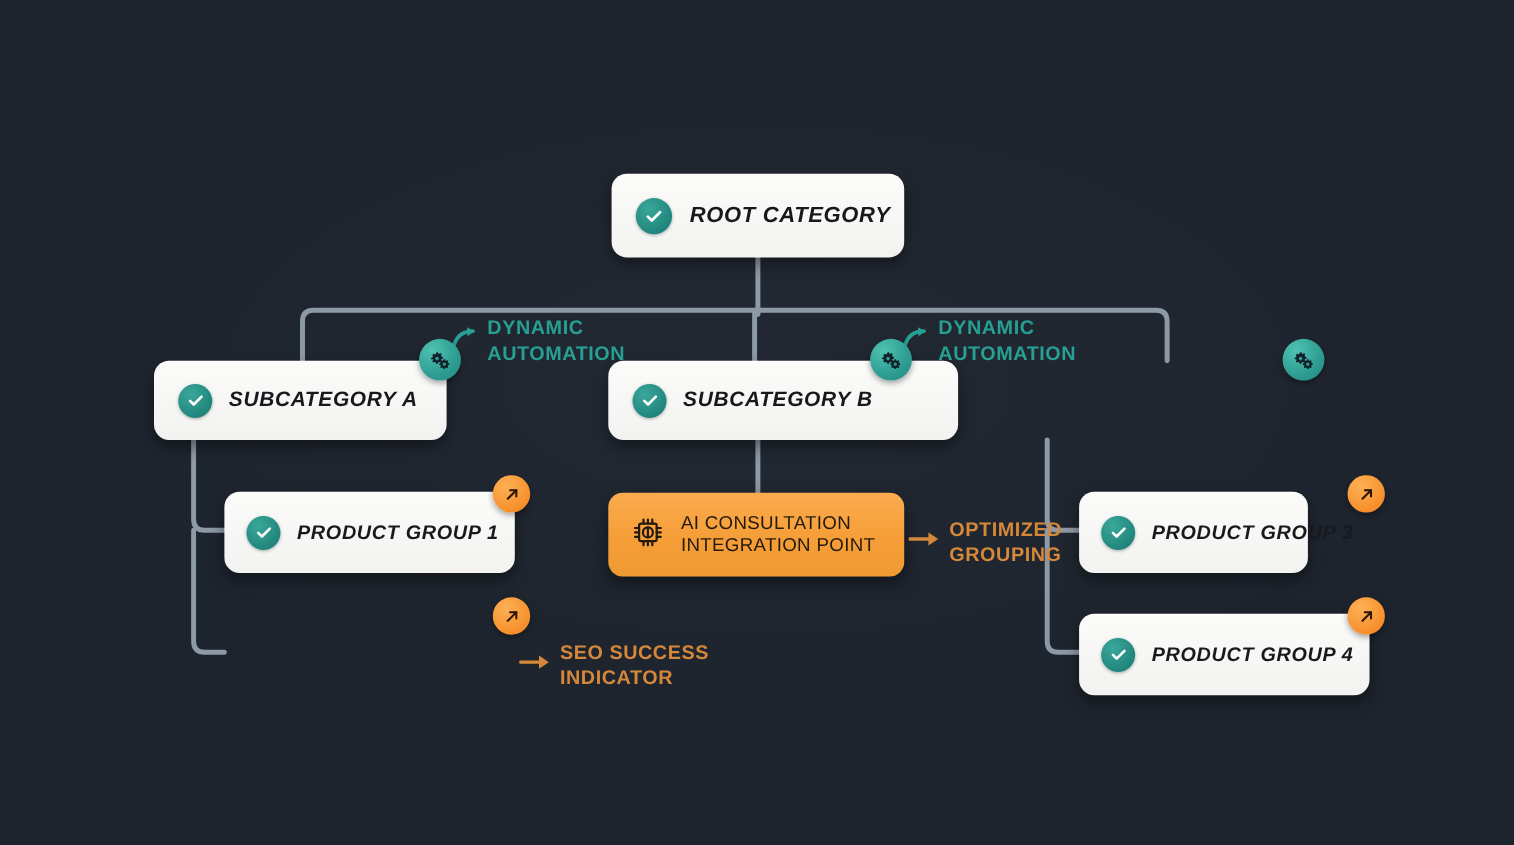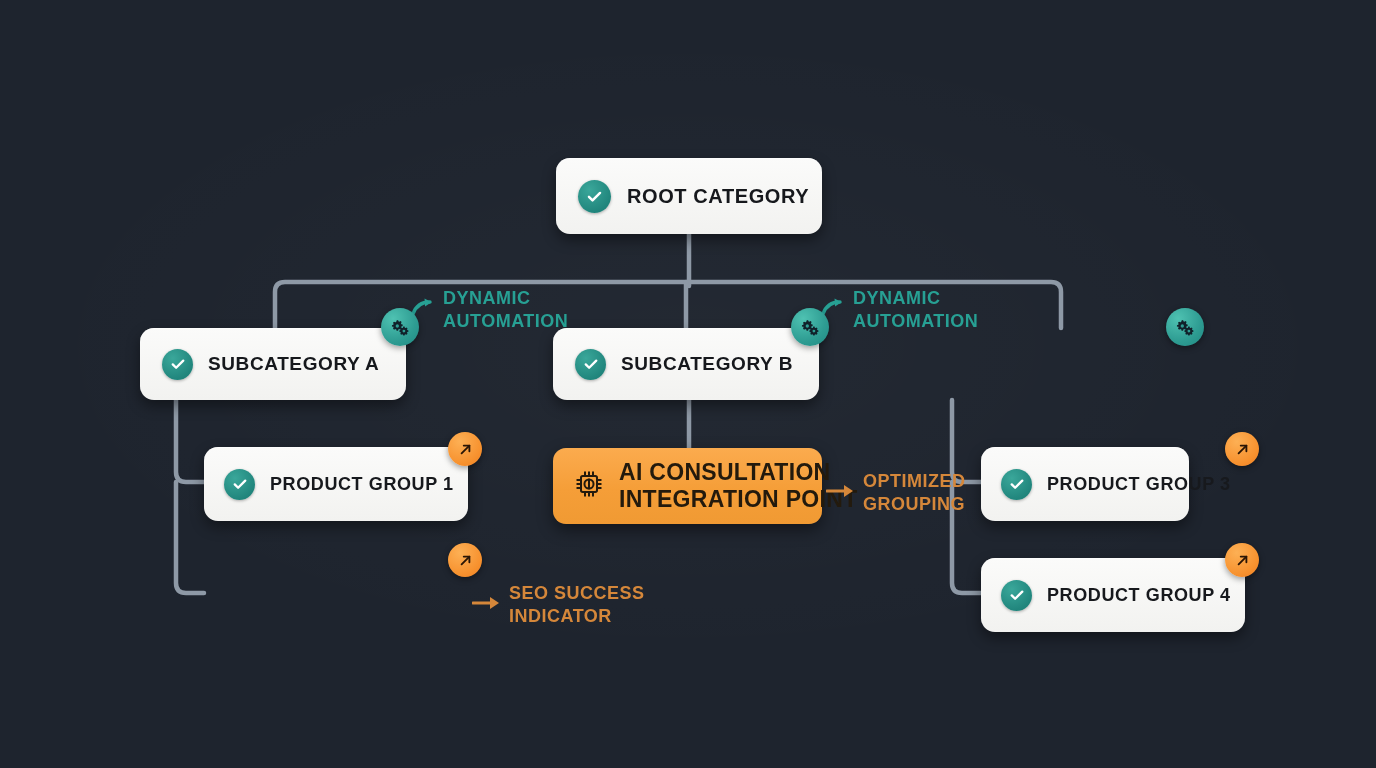--- a/index.html
+++ b/index.html
@@ -23,20 +23,21 @@
   
   .node{
     position:absolute;
     display:flex;align-items:center;
     box-sizing:border-box;
     border-radius:14px;
   }
   .card{
     background:linear-gradient(180deg,#fbfbfa 0%,#f2f2f0 100%);
     box-shadow:0 6px 14px rgba(0,0,0,.42), 0 1px 0 rgba(255,255,255,.55) inset;
+    font-style:italic;
   }
   .card .label{
     color:#16181c;
     font-weight:700;
     letter-spacing:.6px;
     white-space:nowrap;
   }
 
   
   .check{
@@ -51,21 +52,21 @@
   
   #root-category{left:556px;top:158px;width:266px;height:76px;padding-left:22px;gap:16px;}
   #root-category .check{width:33px;height:33px;}
   #root-category .label{font-size:20px;}
 
   
   .subcat{height:72px;padding-left:22px;gap:15px;}
   .subcat .check{width:31px;height:31px;}
   .subcat .label{font-size:19px;}
   #subcategory-a{left:140px;top:328px;width:266px;}
-  #subcategory-b{left:553px;top:328px;width:266px;}
+  #subcategory-b{left:553px;top:328px;width:318px;}
   #subcategory-c{left:927px;top:328px;width:266px;}
 
   
   .pgroup{height:74px;padding-left:20px;gap:15px;}
   .pgroup .check{width:31px;height:31px;}
   .pgroup .label{font-size:18px;color:#17191d;}
   #product-group-1{left:204px;top:447px;width:264px;}
   #product-group-2{left:204px;top:558px;width:264px;}
   #product-group-3{left:981px;top:447px;width:208px;}
   #product-group-4{left:981px;top:558px;width:264px;text-align:center;}
@@ -75,21 +76,21 @@
     left:553px;top:448px;width:269px;height:76px;
     border-radius:13px;
     background:linear-gradient(180deg,#fbab4e 0%,#f59e38 55%,#f09a33 100%);
     box-shadow:0 6px 16px rgba(0,0,0,.45);
     padding-left:20px;gap:14px;
   }
   #ai-node .ai-text{
     display:flex;flex-direction:column;line-height:1.18;
   }
   #ai-node .ai-text span{
-    color:#231a0d;font-weight:700;font-size:23px;letter-spacing:.3px;white-space:nowrap;
+    color:#231a0d;font-weight:400;font-size:17px;letter-spacing:.3px;white-space:nowrap;
   }
 
   
   .corner-badge{
     position:absolute;
     border-radius:50%;
     display:flex;align-items:center;justify-content:center;
     z-index:6;
   }
   .gear-badge{

